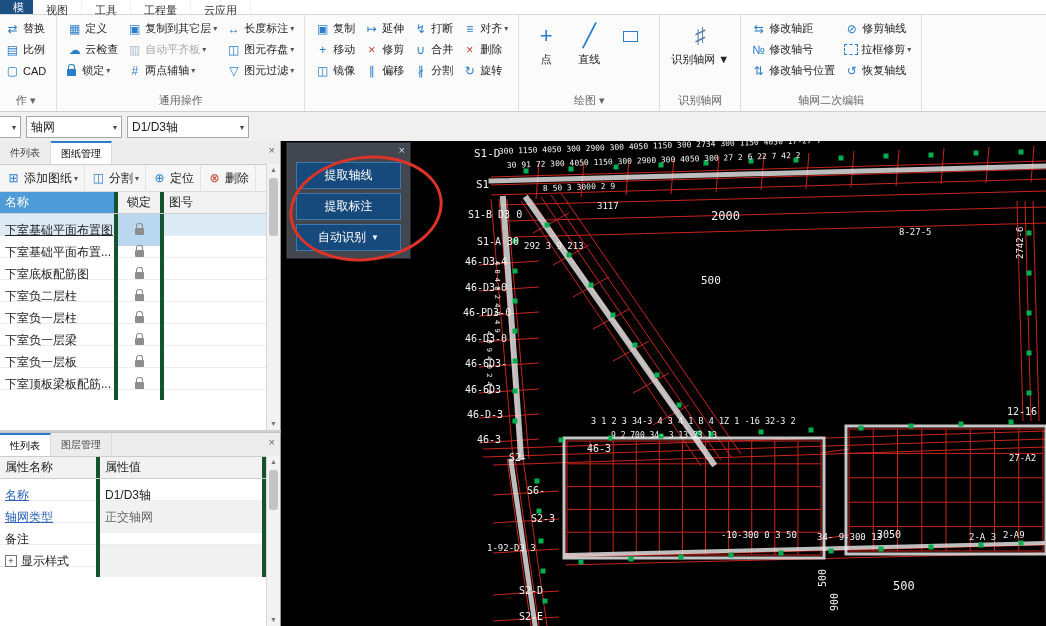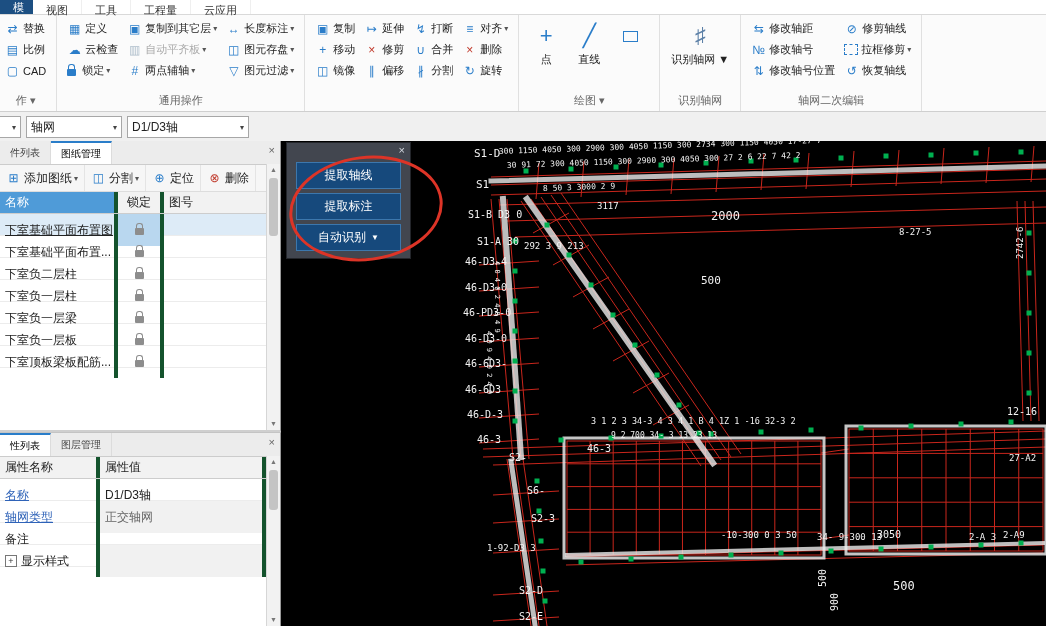--- a/index.html
+++ b/index.html
@@ -552,20 +552,27 @@
           <div class="td tnum"></div>
         </div>
         <div class="trow">
           <div class="td tname">下室基础平面布置...</div>
           <div class="td tlock">
             <span class="lk"></span>
           </div>
           <div class="td tnum"></div>
         </div>
         <div class="trow">
+          <div class="td tname">下室底板配筋图</div>
+          <div class="td tlock">
+            <span class="lk"></span>
+          </div>
+          <div class="td tnum"></div>
+        </div>
+        <div class="trow">
           <div class="td tname">下室负二层柱</div>
           <div class="td tlock">
             <span class="lk"></span>
           </div>
           <div class="td tnum"></div>
         </div>
         <div class="trow">
           <div class="td tname">下室负一层柱</div>
           <div class="td tlock">
             <span class="lk"></span>

